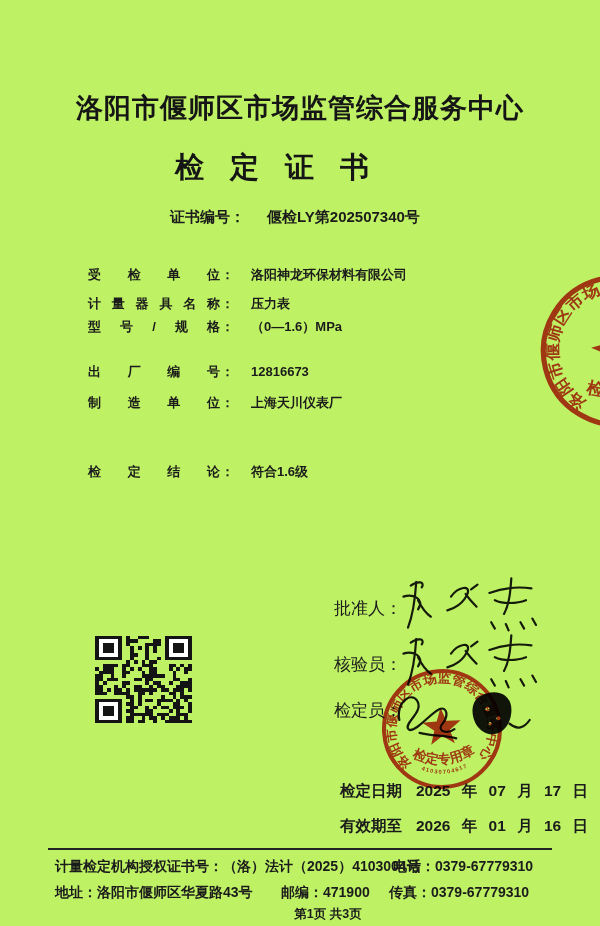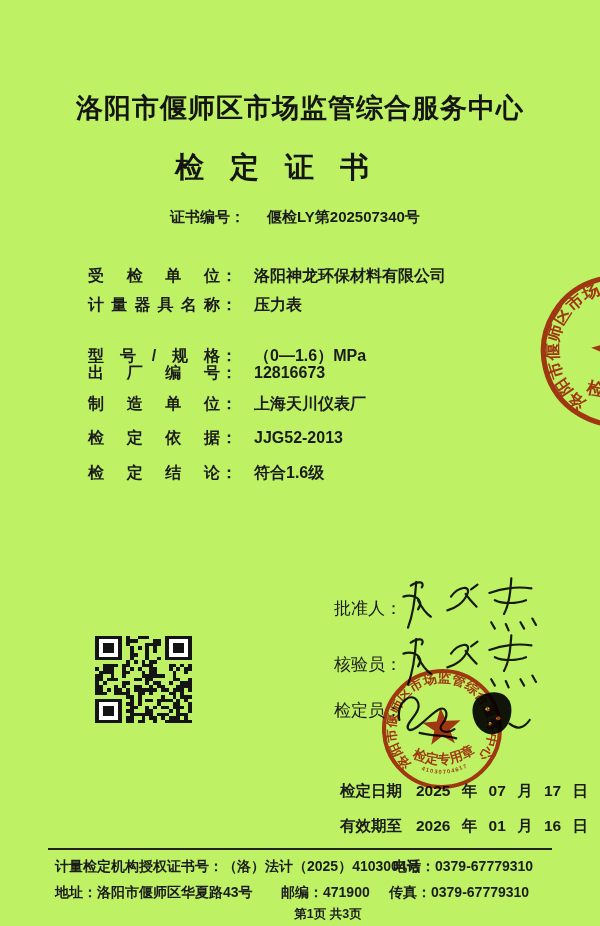--- a/index.html
+++ b/index.html
@@ -8,21 +8,21 @@
     font-family:"Liberation Sans","DejaVu Sans",sans-serif;color:#1b1b1b;
   }
   .abs{position:absolute;white-space:nowrap;}
   
   .org-name{top:90px;left:0;width:600px;text-align:center;font-size:27px;font-weight:700;letter-spacing:1px;color:#151515;}
   .doc-title{top:148px;left:0;width:544px;text-align:center;font-size:29px;font-weight:700;color:#151515;}
   .doc-title span{letter-spacing:26px;margin-right:-26px;}
   .certno{top:208px;left:170px;font-size:15px;font-weight:700;}
   .certno .val{margin-left:22px;font-weight:600;}
   
-  .frow{left:88px;font-size:16px;font-weight:700;height:22px;}
+  .frow{left:88px;font-size:13px;font-weight:700;height:22px;}
   .fjust{display:inline-block;width:132px;text-align:justify;text-align-last:justify;}
   .fcolon{margin-left:1px;}
   .fvalue{margin-left:17px;font-weight:600;}
   
   .sig-label{left:334px;font-size:17px;font-weight:400;}
   .sig-svg{position:absolute;mix-blend-mode:multiply;}
   .sig-svg path{stroke:#1c1c1c;stroke-width:2.4;fill:none;stroke-linecap:round;stroke-linejoin:round;}
   .sig-svg .blob{fill:#161616;stroke:none;}
   .sig-svg .dot{fill:#fff;stroke:none;}
   
@@ -54,31 +54,28 @@
   <div class="abs certno">
     <span>证书编号：</span><span class="val">偃检LY第202507340号</span>
   </div>
 
   <div class="abs frow" style="top:266px">
     <span class="fjust">受检单位</span><span class="fcolon">：</span><span class="fvalue">洛阳神龙环保材料有限公司</span>
   </div>
   <div class="abs frow" style="top:295px">
     <span class="fjust">计量器具名称</span><span class="fcolon">：</span><span class="fvalue">压力表</span>
   </div>
-  <div class="abs frow" style="top:346px">
+  <div class="abs frow" style="top:318px">
     <span class="fjust">型号/规格</span><span class="fcolon">：</span><span class="fvalue">（0—1.6）MPa</span>
   </div>
   <div class="abs frow" style="top:363px">
     <span class="fjust">出厂编号</span><span class="fcolon">：</span><span class="fvalue">12816673</span>
   </div>
   <div class="abs frow" style="top:394px">
     <span class="fjust">制造单位</span><span class="fcolon">：</span><span class="fvalue">上海天川仪表厂</span>
-  </div>
-  <div class="abs frow" style="top:428px">
-    <span class="fjust">检定依据</span><span class="fcolon">：</span><span class="fvalue">JJG52-2013</span>
   </div>
   <div class="abs frow" style="top:463px">
     <span class="fjust">检定结论</span><span class="fcolon">：</span><span class="fvalue">符合1.6级</span>
   </div>
 
   <div class="abs sig-label" style="top:597px">批准人：</div>
   <div class="abs sig-label" style="top:653px">核验员：</div>
   <div class="abs sig-label" style="top:699px">检定员：</div>
 
   <svg class="sig-svg" style="left:392px;top:571px;width:160px;height:64px" viewBox="0 0 170 70">

